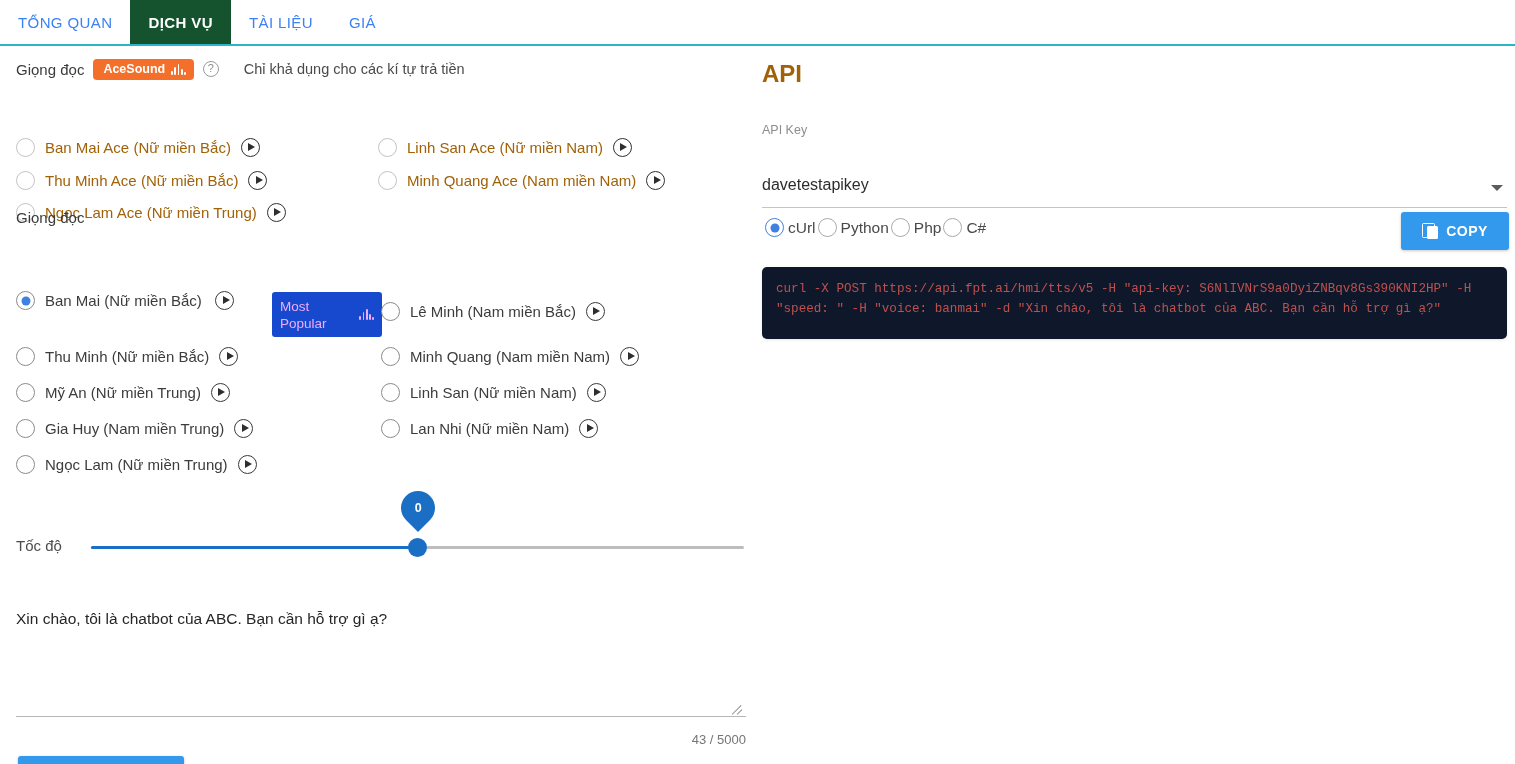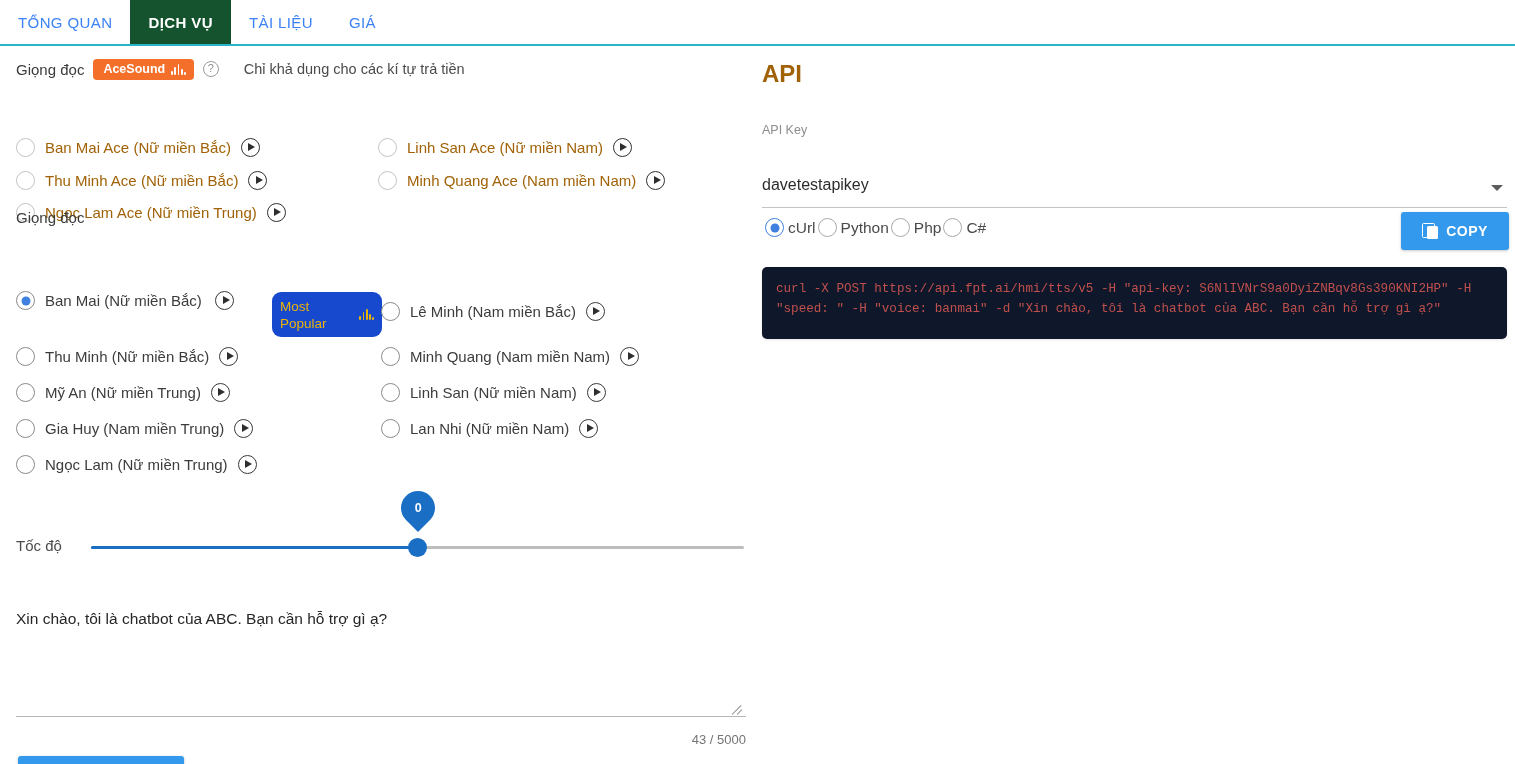--- a/index.html
+++ b/index.html
@@ -106,22 +106,22 @@
     content: ""; position: absolute;
     left: 6.5px; top: 4.4px;
     border-left: 7px solid #2e2e2e;
     border-top: 4.7px solid transparent;
     border-bottom: 4.7px solid transparent;
   }
 
   .badge-popular {
     position: absolute; left: 272px; top: 246px;
     width: 110px; height: 45px;
-    background: #1749cf; color: #eab308;
-    border-radius: 9px;
+    background: #1749cf; color: #f0abfc;
+    border-radius: 3px;
     font-size: 13.5px; line-height: 17px;
     padding: 5px 8px;
     display: flex; align-items: center;
     justify-content: space-between;
   }
   .badge-popular .ptxt { max-width: 66px; }
 
   
   .slider-wrap { position: absolute; left: 16px; top: 440px; width: 730px; height: 90px; }
   .slider-label { position: absolute; left: 0; top: 51px; font-size: 15px; color: #4d4d4d; }

